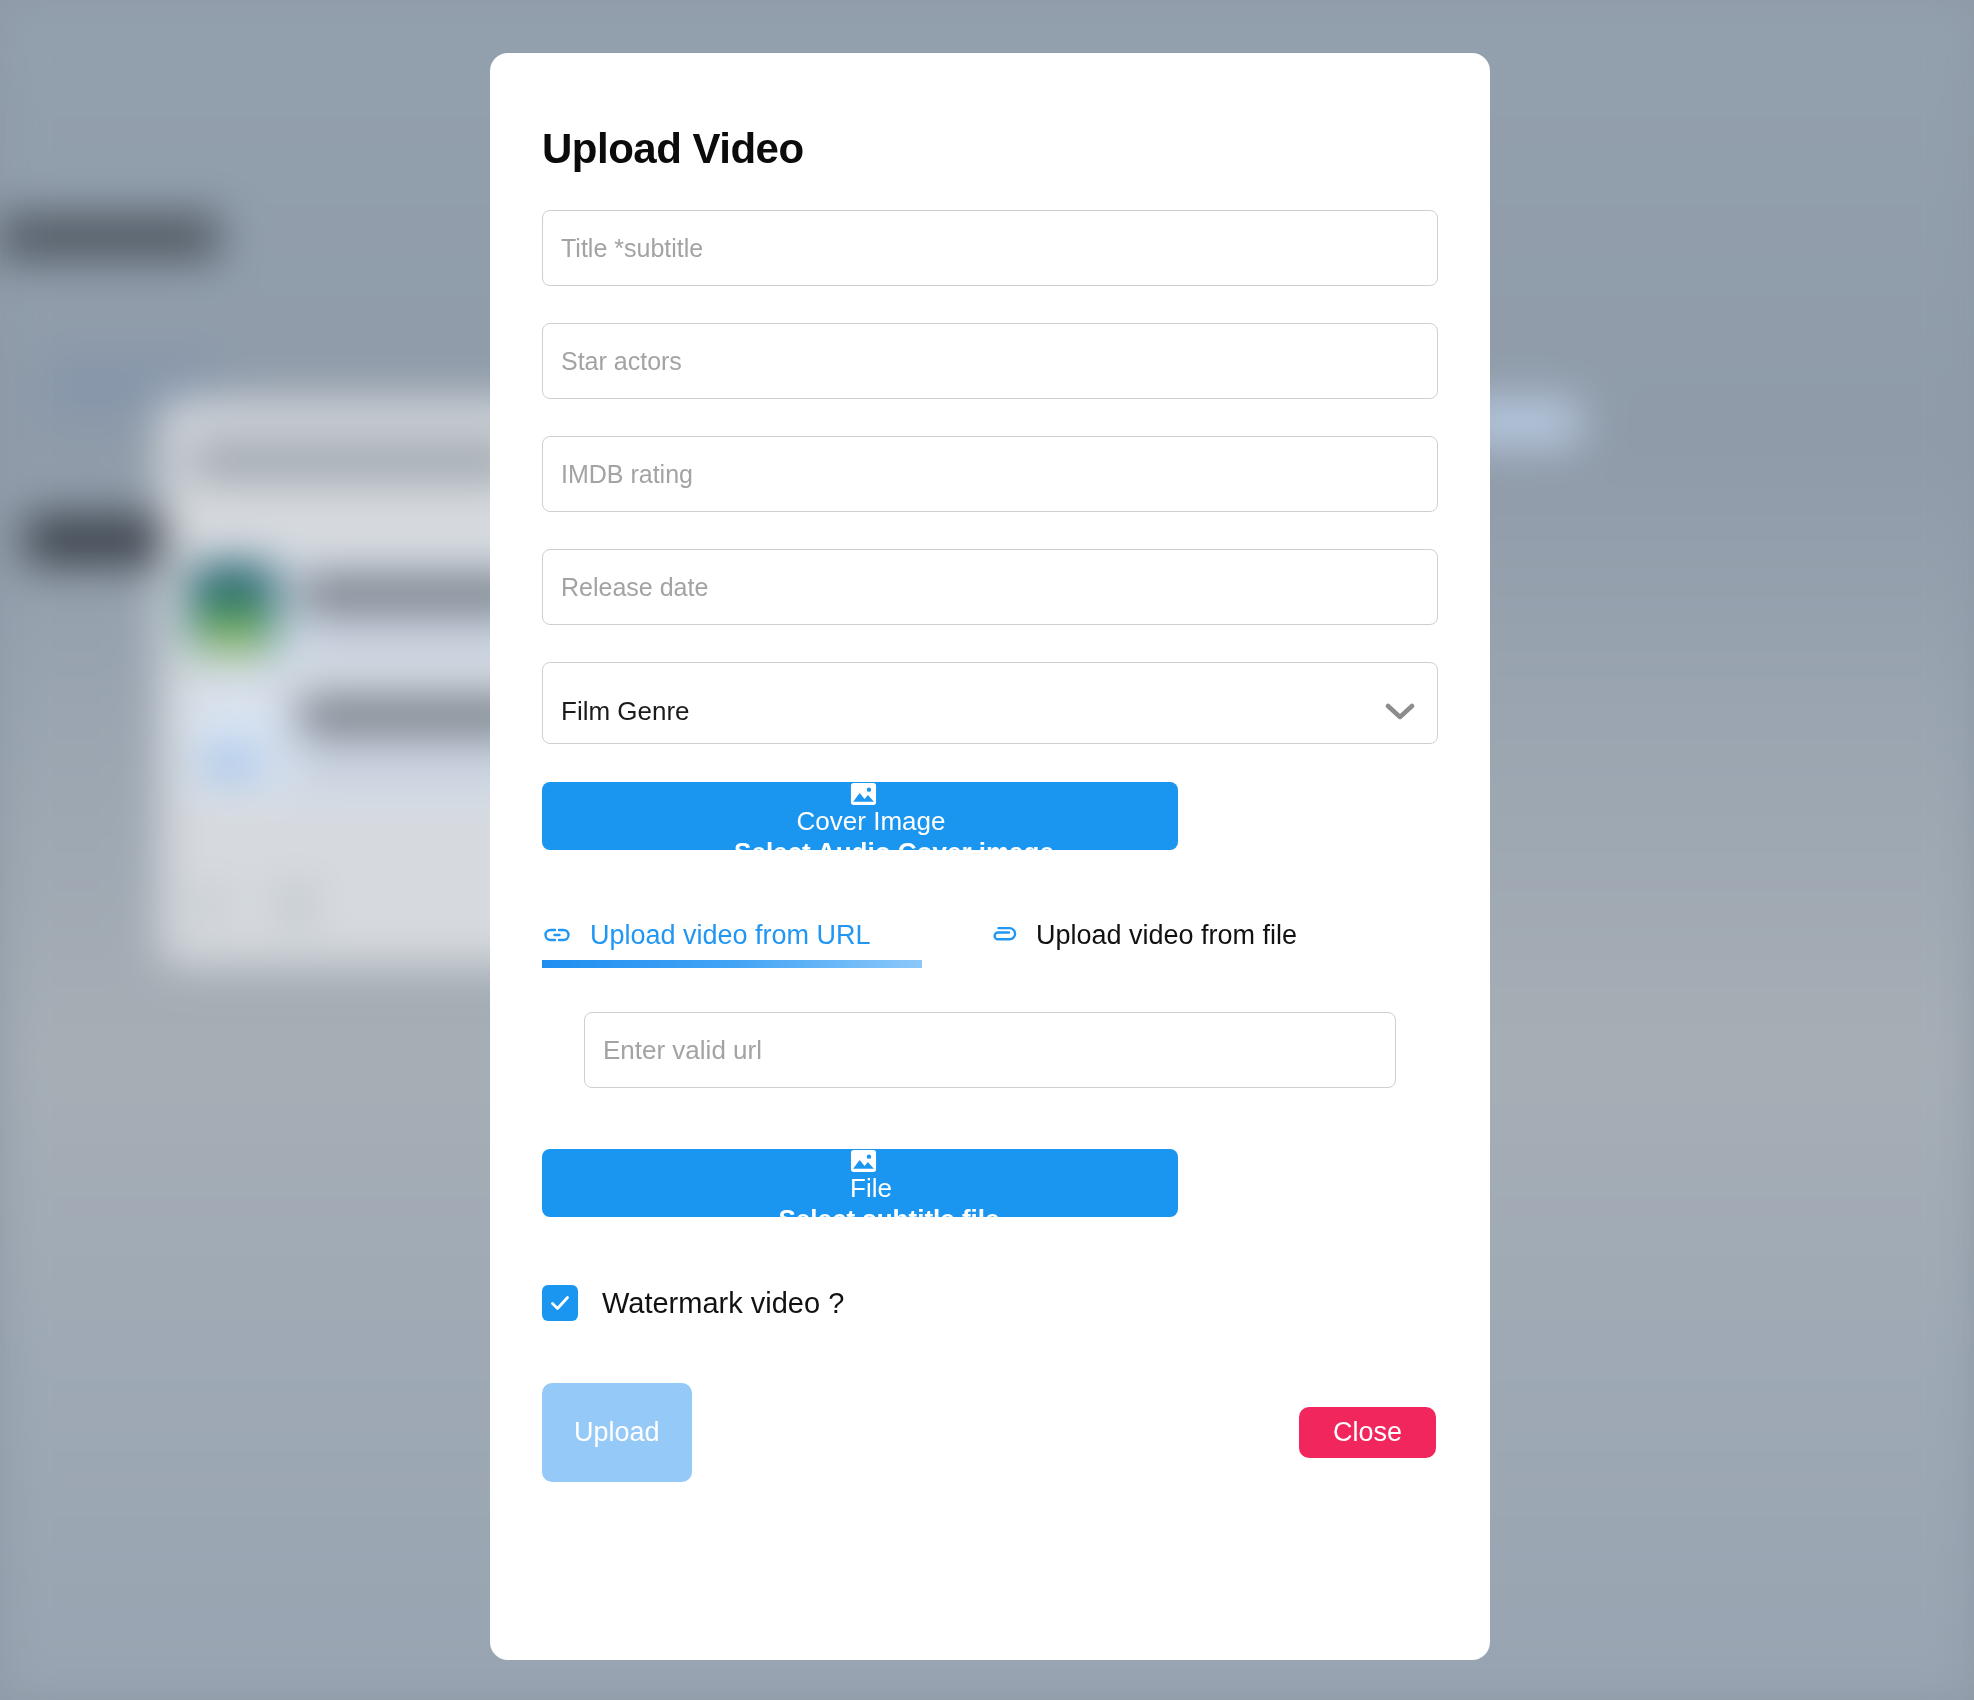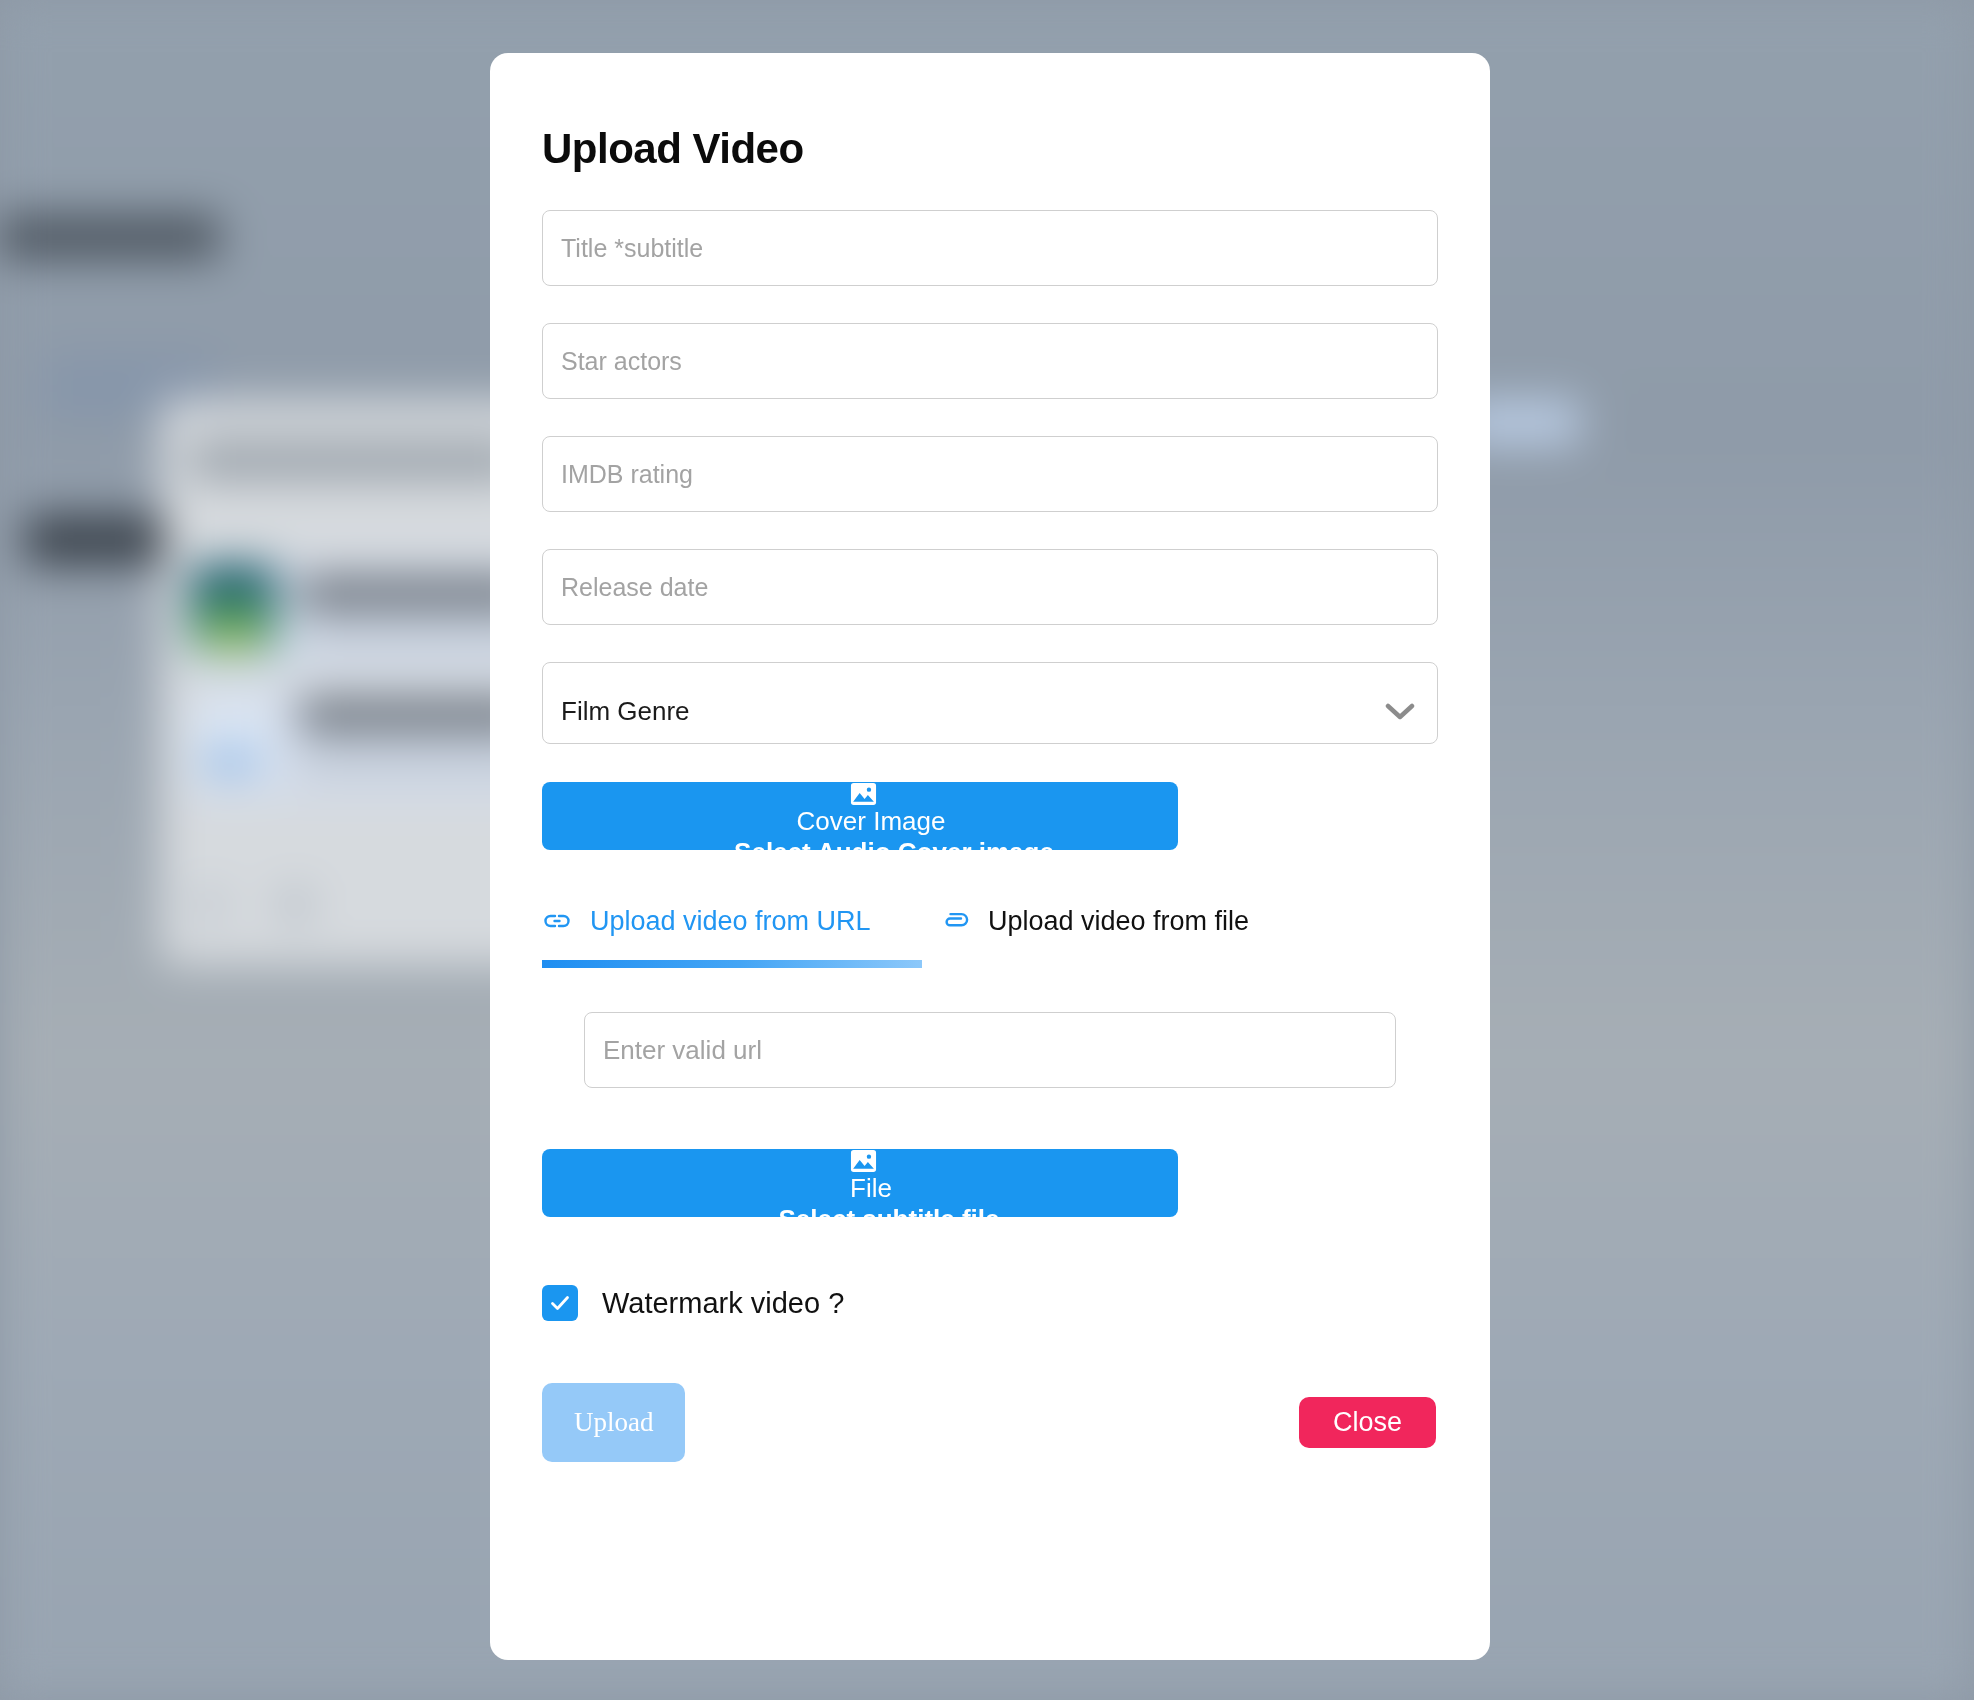--- a/index.html
+++ b/index.html
@@ -246,23 +246,24 @@
     color: #ffffff;
     font-weight: bold;
     margin-left: 46px;
   }
   .blue-bar.file-bar { margin-top: 61px; }
   .blue-bar.file-bar .strong { margin-left: 36px; }
 
   .tabs {
     margin-top: 42px;
     display: flex;
-    align-items: flex-start;
+    align-items: flex-end;
     position: relative;
     height: 72px;
+    gap: 48px;
   }
   .tab {
     display: flex;
     align-items: center;
     height: 58px;
     box-sizing: border-box;
   }
   .tab .tab-ico {
     width: 30px;
     height: 26px;
@@ -326,22 +327,22 @@
     display: flex;
     align-items: center;
     justify-content: space-between;
   }
   .btn-upload {
     background: #95c9f8;
     color: #ffffff;
     border: none;
     border-radius: 10px;
     font-size: 27px;
-    padding: 24px 32px;
-    font-family: Liberation Serif, serif;
+    padding: 34px 32px;
+    font-family: Liberation Sans, sans-serif;
     cursor: default;
   }
   .btn-close {
     background: #f1265c;
     color: #ffffff;
     border: none;
     border-radius: 10px;
     font-size: 27px;
     padding: 10px 34px;
     font-family: inherit;

